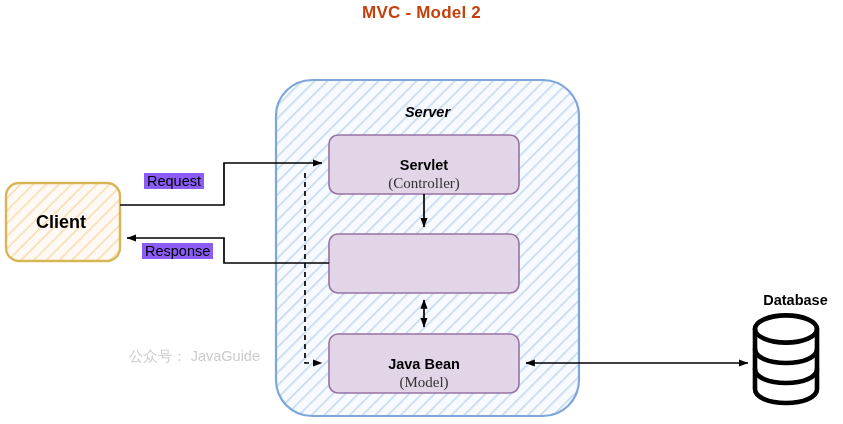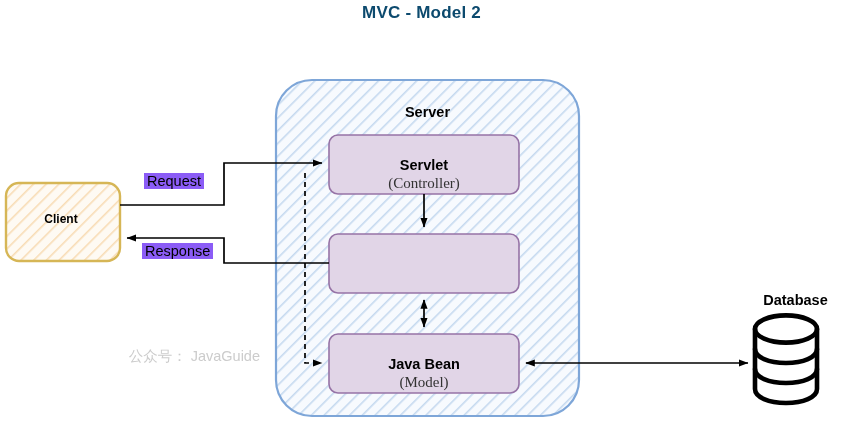--- a/index.html
+++ b/index.html
@@ -29,21 +29,21 @@
 
   
   .diagram-title {
     position: absolute;
     left: 0;
     top: 3px;
     width: 843px;
     text-align: center;
     font-size: 17px;
     font-weight: bold;
-    color: #0c4a6e;
+    color: #c2410c;
     letter-spacing: 0.2px;
   }
 
   
   .node-text {
     position: absolute;
     text-align: center;
     line-height: 1.25;
   }
   .node-title {
@@ -62,30 +62,31 @@
   
   .server-label {
     position: absolute;
     left: 275px;
     top: 104px;
     width: 305px;
     text-align: center;
     font-size: 14.5px;
     font-weight: bold;
     color: #000000;
+    font-style: italic;
   }
 
   
   .client-label {
     position: absolute;
     left: 5px;
     top: 212px;
     width: 112px;
     text-align: center;
-    font-size: 12px;
+    font-size: 18px;
     font-weight: bold;
     color: #000000;
   }
 
   
   .db-label {
     position: absolute;
     left: 728px;
     top: 292px;
     width: 135px;

